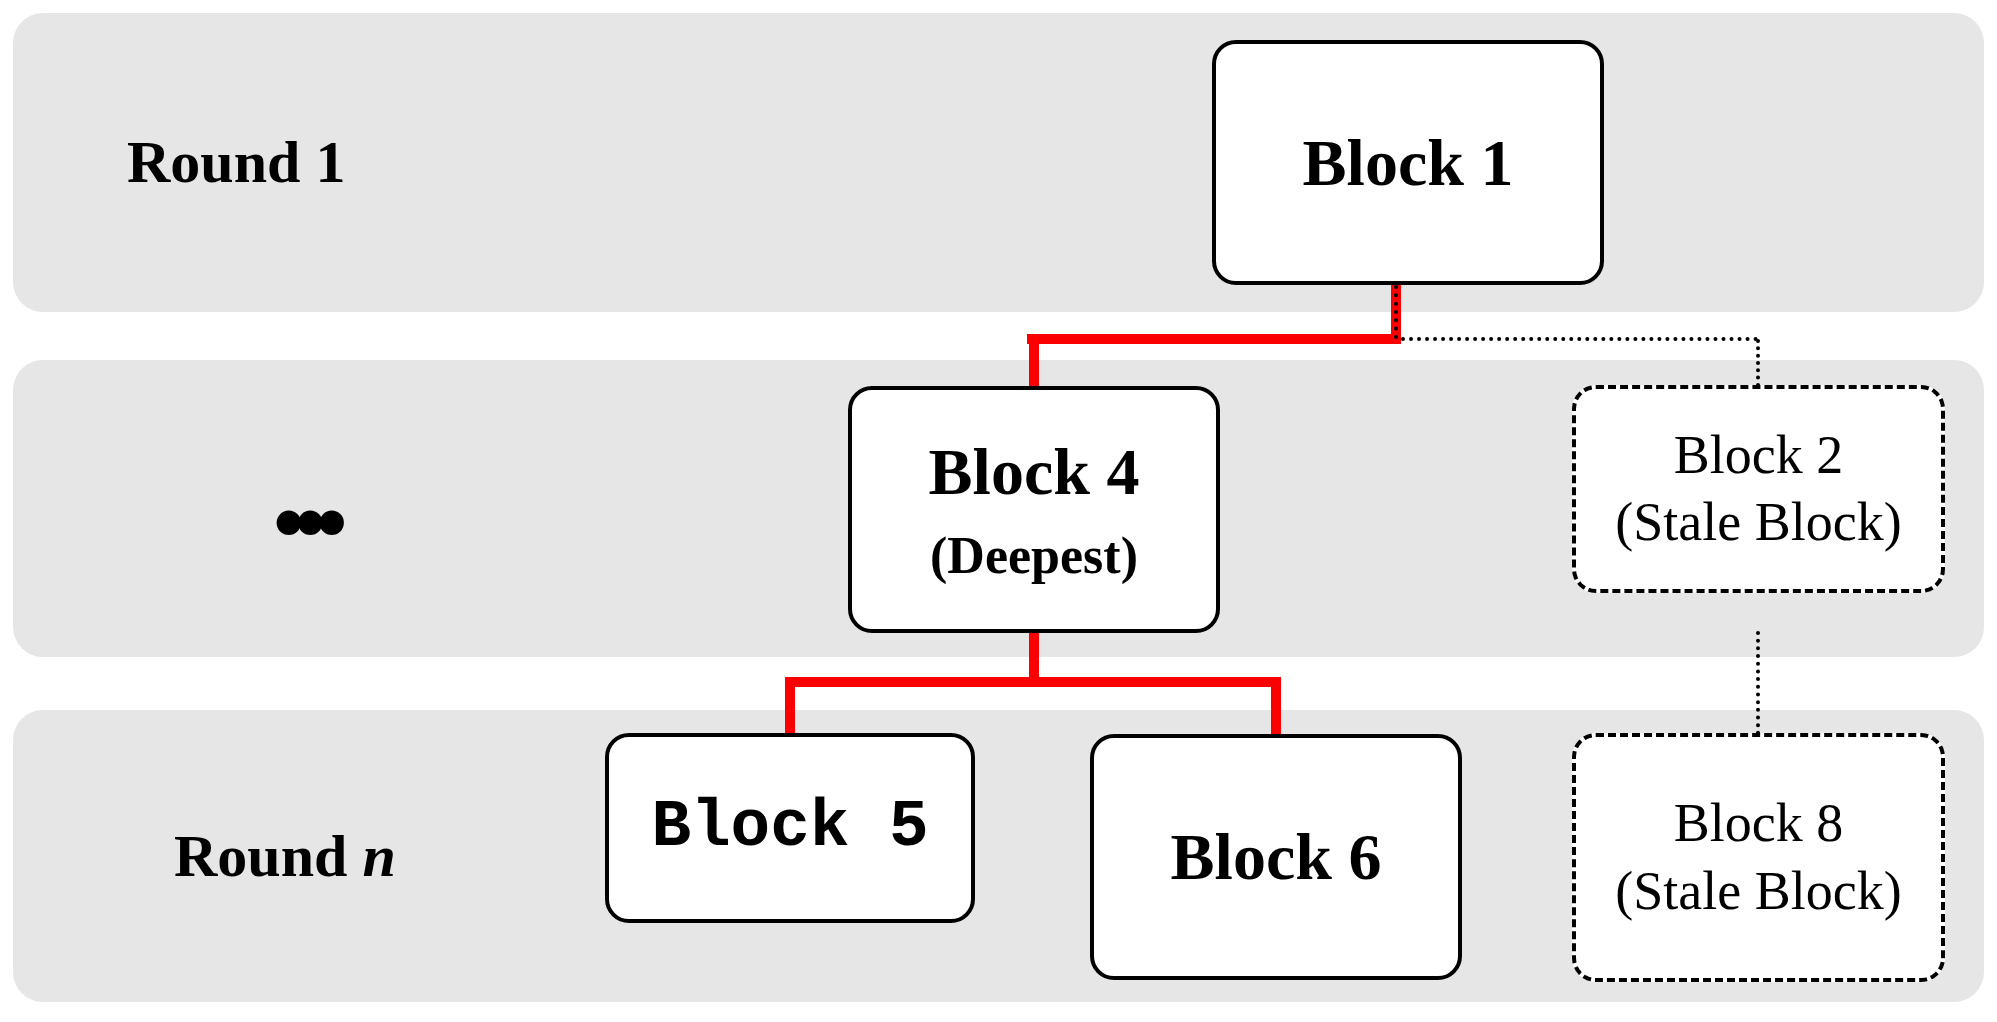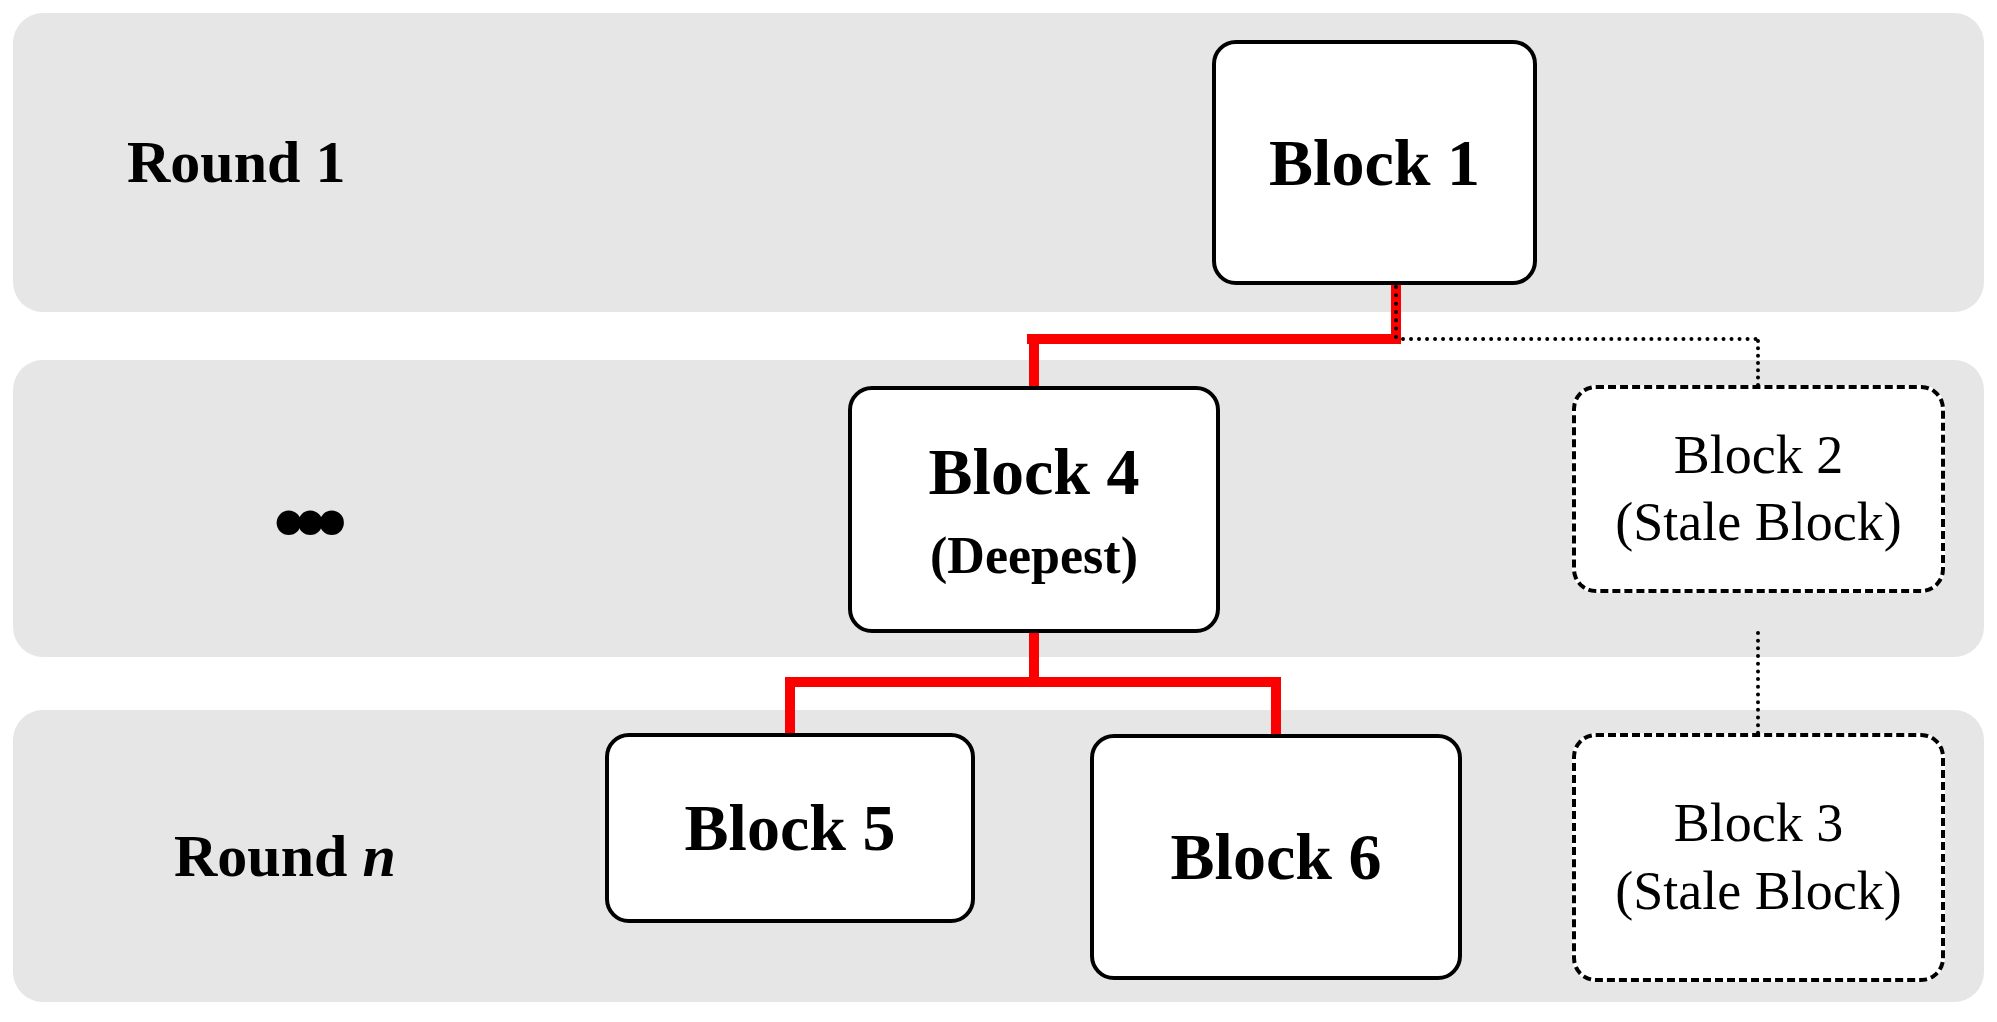--- a/index.html
+++ b/index.html
@@ -65,25 +65,25 @@
     text-align: center;
     z-index: 3;
     box-sizing: border-box;
   }
   .block .label    { font-weight: bold; font-size: 66px; line-height: 1.2; }
   .block .sublabel { font-weight: bold; font-size: 52px; line-height: 1.2; }
   .block.stale { border-style: dashed; }
   .block.stale .label,
   .block.stale .sublabel { font-weight: normal; font-size: 54px; line-height: 1.25; }
 
-  #block-1 { left: 1212px; top: 40px;  width: 325px; height: 245px; }
+  #block-1 { left: 1212px; top: 40px;  width: 392px; height: 245px; }
   #block-2 { left: 1572px; top: 385px; width: 373px; height: 208px; }
   #block-3 { left: 1572px; top: 733px; width: 373px; height: 249px; }
   #block-4 { left: 848px;  top: 386px; width: 372px; height: 247px; gap: 14px; }
-  #block-5 { left: 605px;  top: 733px; width: 370px; height: 190px; }
+  #block-5 { left: 605px;  top: 733px; width: 370px; height: 190px; font-family: Liberation Mono, monospace; }
   #block-6 { left: 1090px; top: 734px; width: 372px; height: 246px; }
 
   
   .redline { position: absolute; background: var(--chain-edge, #fb0000); z-index: 1; }
   #red-b1-stub    { left: 1391px; top: 283px; width: 10px;  height: 61px; }
   #red-b1-horiz   { left: 1027px; top: 334px; width: 374px; height: 10px; }
   #red-b4-in      { left: 1029px; top: 334px; width: 10px;  height: 56px; }
   #red-b4-out     { left: 1029px; top: 629px; width: 10px;  height: 58px; }
   #red-split      { left: 785px;  top: 677px; width: 496px; height: 10px; }
   #red-b5-in      { left: 785px;  top: 677px; width: 10px;  height: 60px; }
@@ -143,17 +143,17 @@
   <div class="block" id="block-6">
     <div class="label">Block 6</div>
   </div>
 
   <div class="block stale" id="block-2">
     <div class="label">Block 2</div>
     <div class="sublabel">(Stale Block)</div>
   </div>
 
   <div class="block stale" id="block-3">
-    <div class="label">Block 3</div>
+    <div class="label">Block 8</div>
     <div class="sublabel">(Stale Block)</div>
   </div>
 
 </div>
 
 </body></html>

